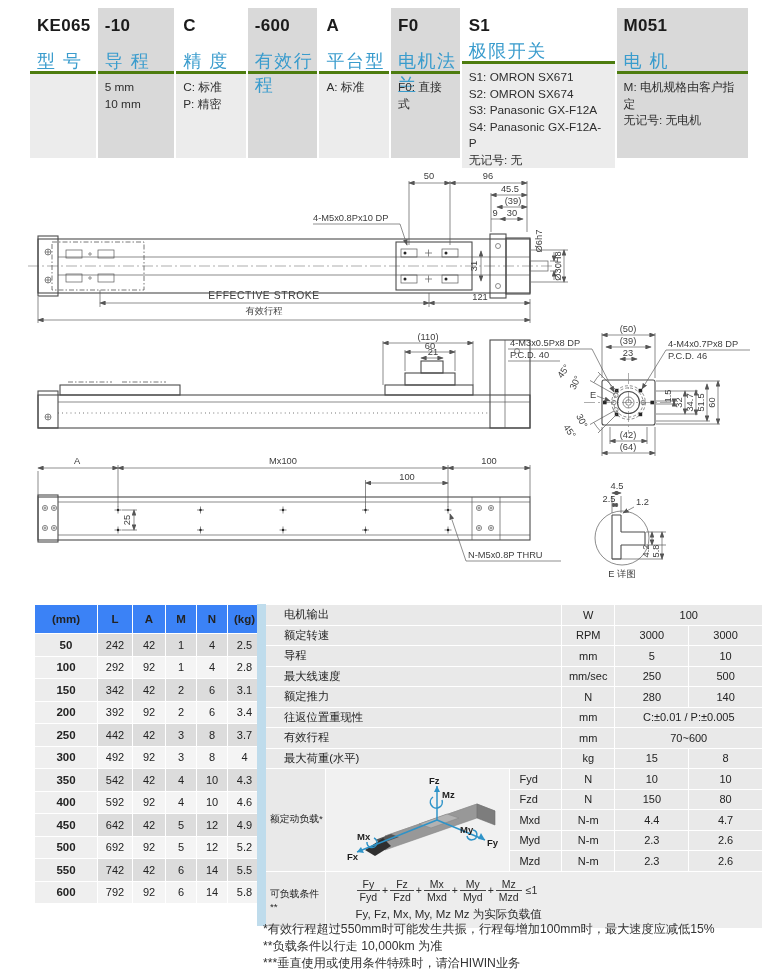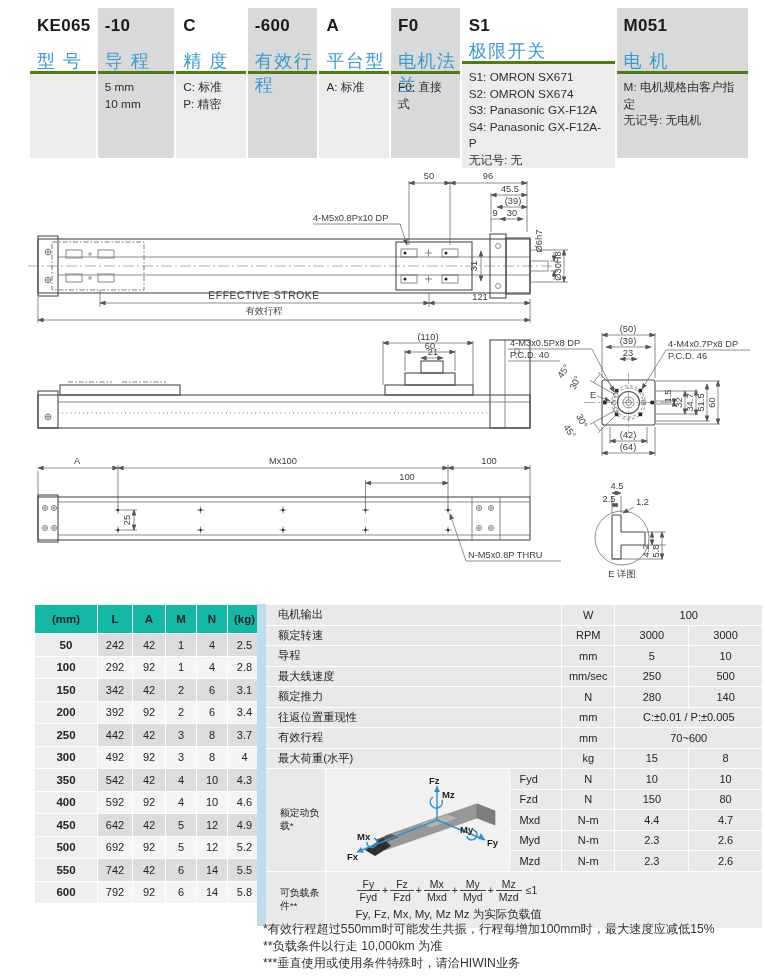--- a/index.html
+++ b/index.html
@@ -30,32 +30,32 @@
   .blk{fill:#262626;stroke:none}
   svg.drawings text{fill:#3d3d3d;font-size:9.3px}
   svg.drawings text.big{font-size:10.3px;letter-spacing:.6px}
   svg.drawings text.mid{text-anchor:middle}
 
   
   .blue-strip{position:absolute;left:257px;top:604px;width:9px;height:322px;background:#bfdcec}
   table{border-collapse:separate;border-spacing:1.5px}
   td,th{font-size:11px;color:#232323}
   .dim-table{position:absolute;left:34px;top:604px;width:224px;table-layout:fixed}
-  .dim-table th{font-weight:bold;font-size:11.5px;height:26px;background:#14b8a6;text-align:center;vertical-align:middle}
+  .dim-table th{font-weight:bold;font-size:11.5px;height:26px;background:#3b82f6;text-align:center;vertical-align:middle}
   .dim-table td{height:19.5px;text-align:center;vertical-align:middle;background:#f4f4f4}
   .dim-table td.lbl{background:#efefef;font-weight:bold;font-size:11.5px}
   .dim-table tr.odd td{background:#dcdcdc}
   .dim-table tr.odd td.lbl{background:#ececec}
 
   .spec-table{position:absolute;left:265px;top:604px;width:498px;table-layout:fixed}
   .spec-table td{background:#e9e9e9;height:17.5px;vertical-align:middle}
-  .spec-table td.lb{text-align:left;padding-left:12px;font-size:11.3px}
+  .spec-table td.lb{text-align:left;padding-left:18px;font-size:11.3px}
   .spec-table td.lb2{text-align:left;padding-left:9px;font-size:11px}
   .spec-table td.ct{text-align:center}
-  .spec-table td.sm{font-size:9.8px;padding-left:14px}
+  .spec-table td.sm{font-size:9.8px;padding-left:4px}
   .spec-table td.img{background:#f1f1f1;text-align:center;vertical-align:middle}
   .spec-table td.fcell{background:#ededed;padding:6px 0 6px 30px;text-align:left}
   .formula{font-size:10.5px;color:#2c2c2c}
   .frac{display:inline-block;text-align:center;vertical-align:middle;margin:0 1px}
   .frac .fn{display:block;border-bottom:1px solid #444;padding:0 3px;line-height:12px}
   .frac .fd{display:block;padding:0 3px;line-height:12px}
   .plus{display:inline-block;vertical-align:middle;margin:0 1px}
   .le{display:inline-block;vertical-align:middle;margin-left:3px}
   .fnote{font-size:11.5px;margin-top:4px;color:#2c2c2c}
 

